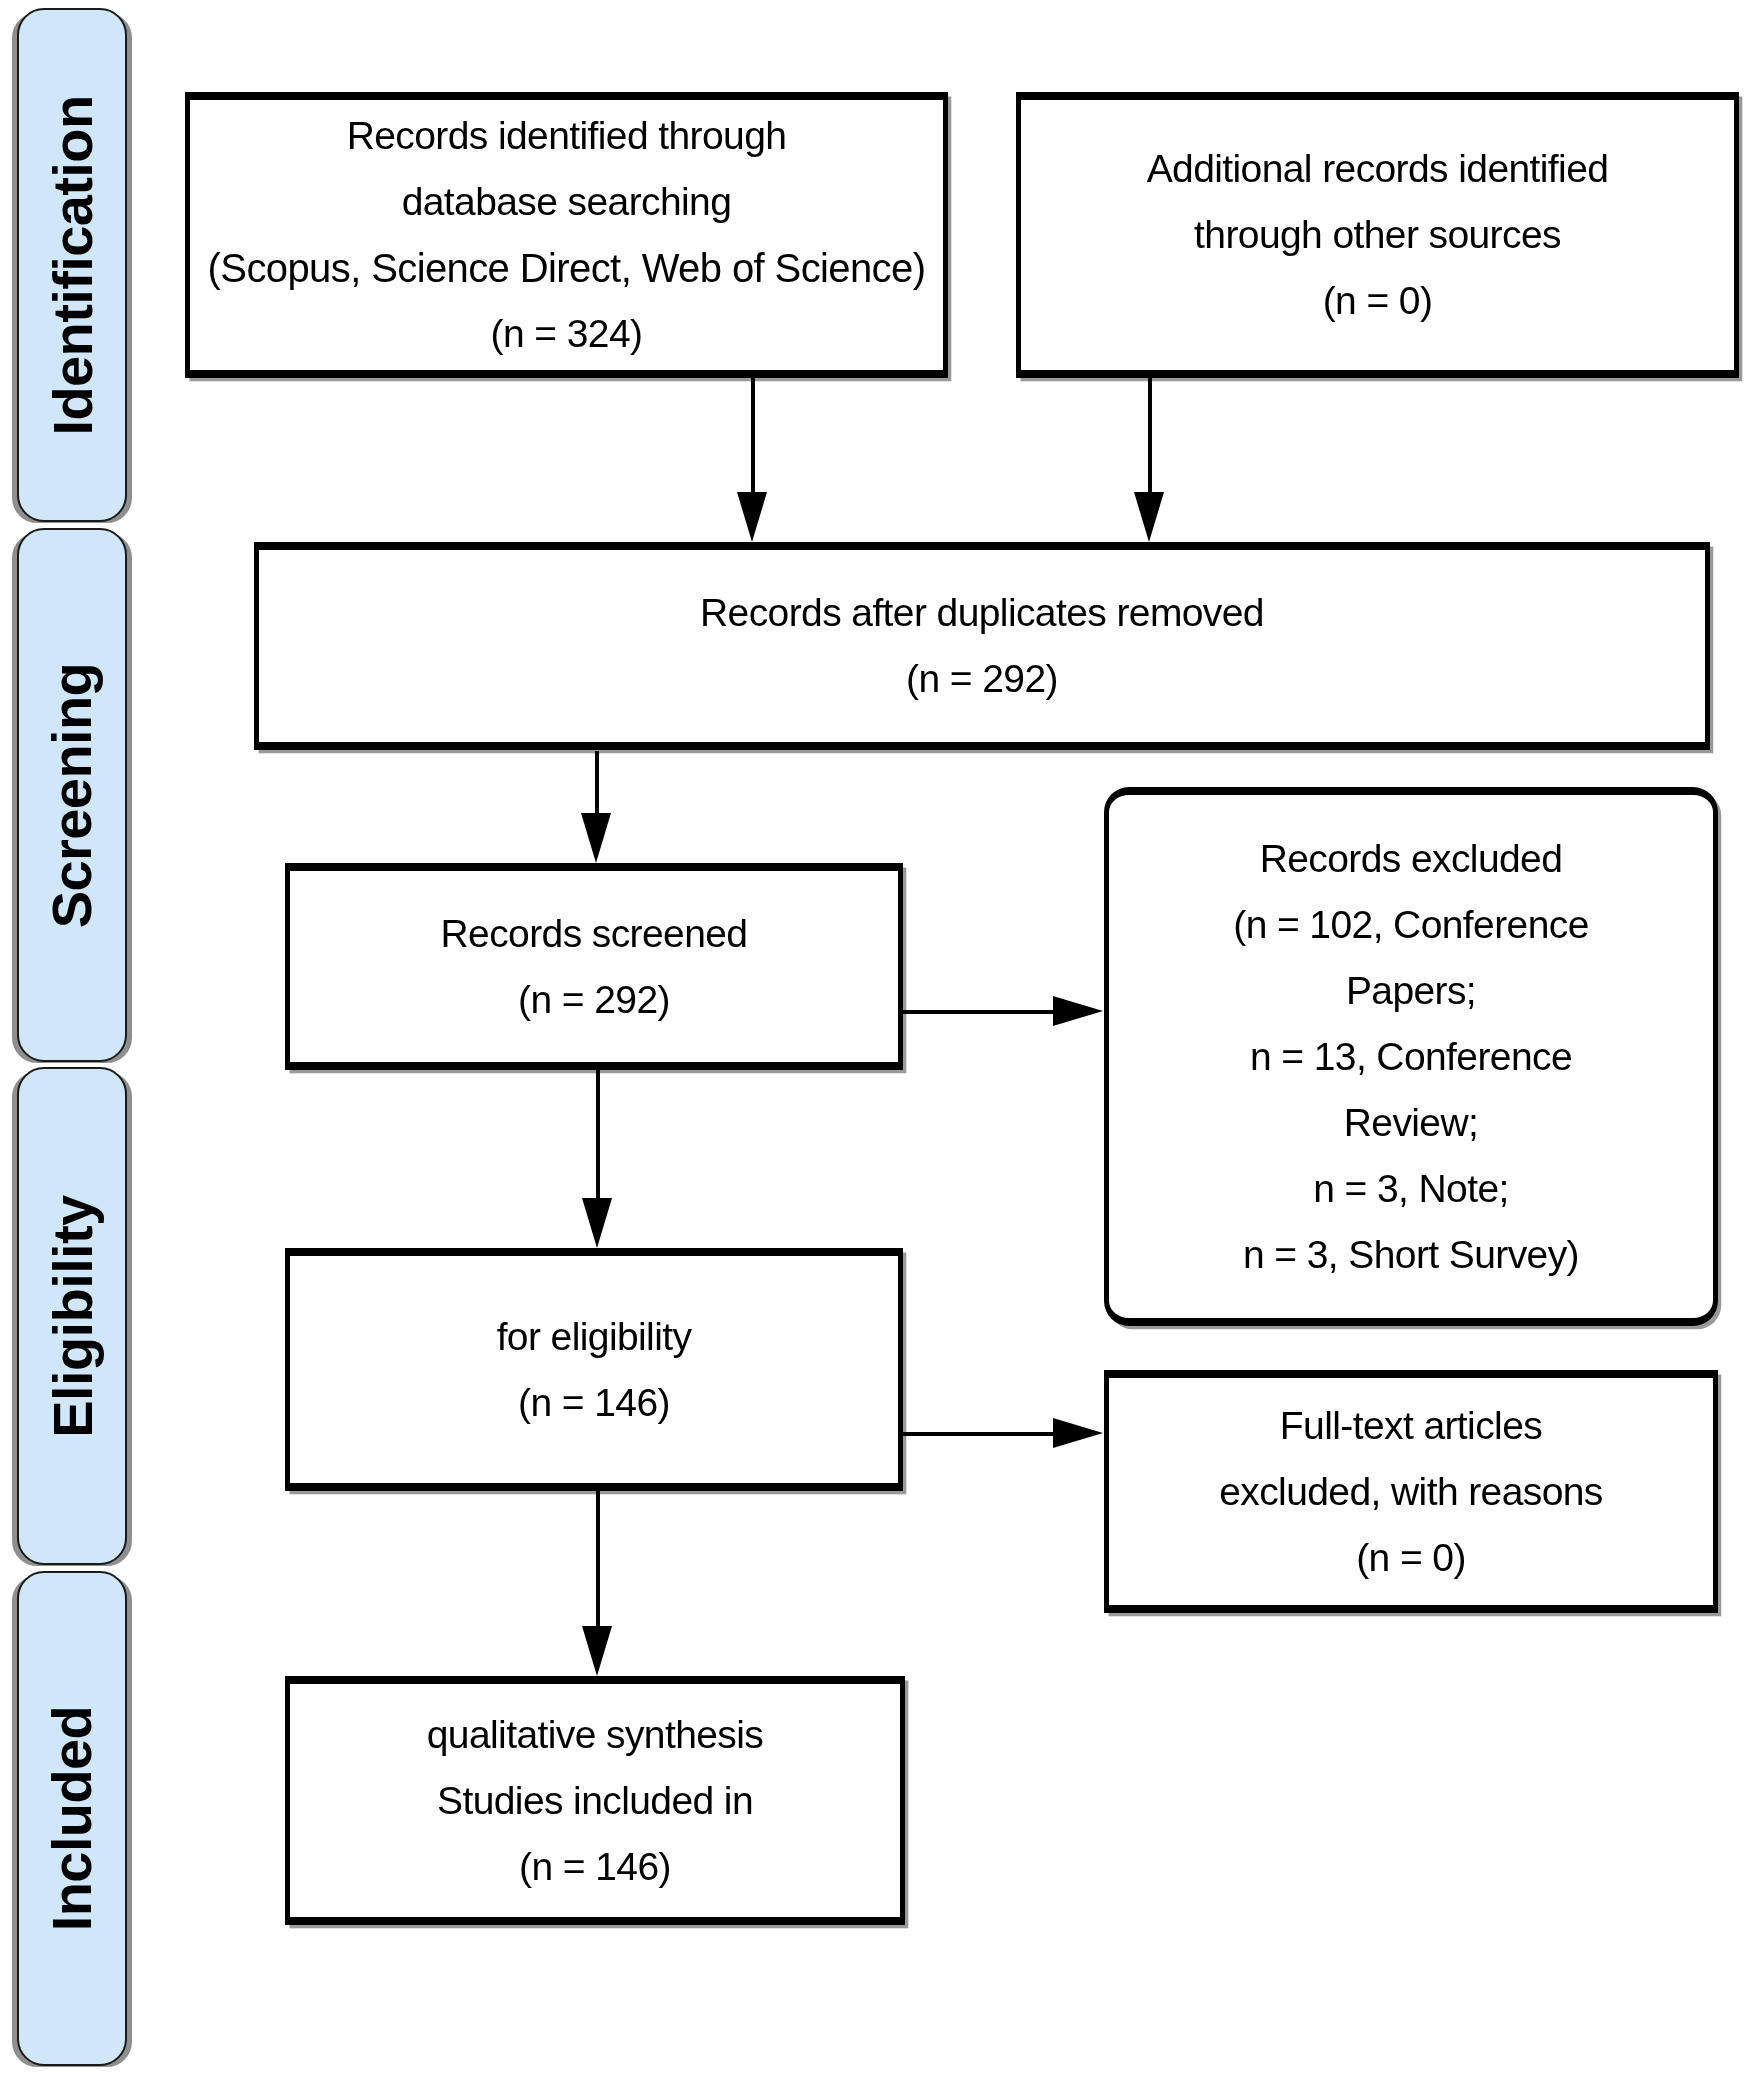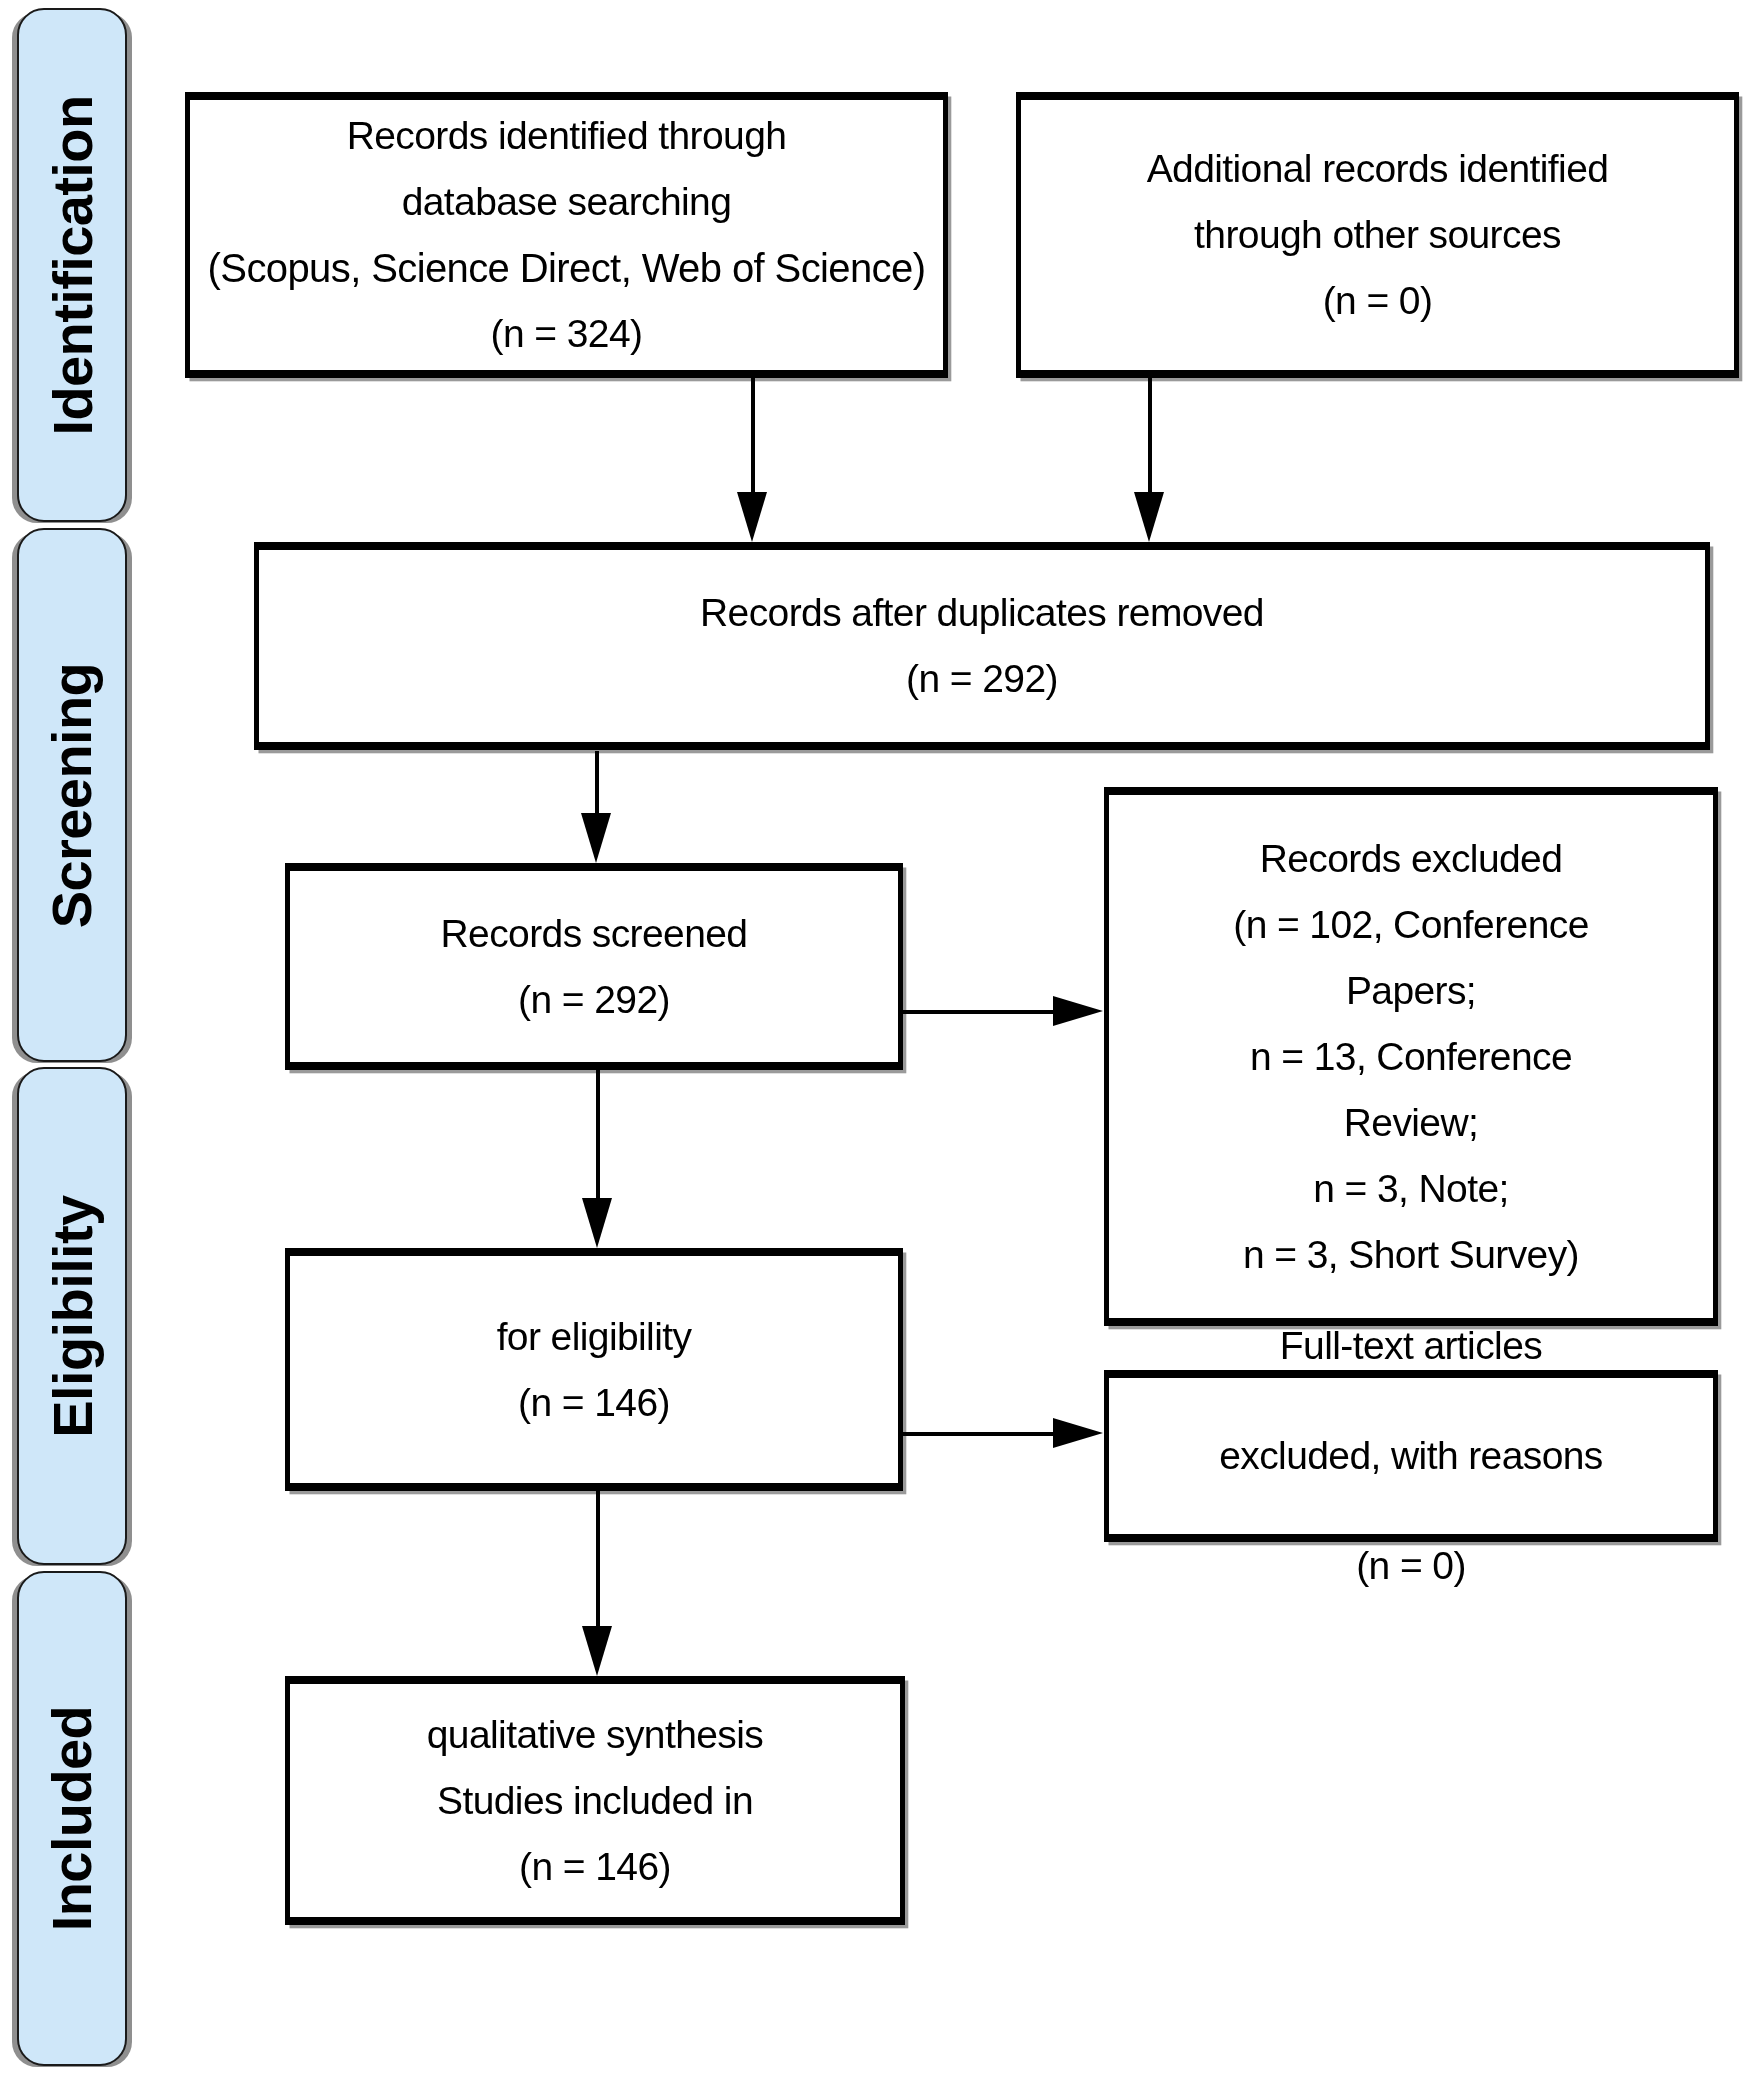--- a/index.html
+++ b/index.html
@@ -140,21 +140,21 @@
   <div class="flowbox" style="left:285px; top:863px; width:618px; height:207px;">
     <div class="line">Records screened</div>
     <div class="line">(n = 292)</div>
   </div>
 
   <div class="harrow" style="left:903px; top:1012px; width:200px;">
     <i class="shaft"></i>
     <i class="head"></i>
   </div>
 
-  <div class="flowbox" style="left:1104px; top:787px; width:614px; height:539px;">
+  <div class="flowbox" style="left:1104px; top:787px; width:614px; height:539px;border-radius:25px;">
     <div class="line">Records excluded</div>
     <div class="line">(n = 102, Conference</div>
     <div class="line">Papers;</div>
     <div class="line">n = 13, Conference</div>
     <div class="line">Review;</div>
     <div class="line">n = 3, Note;</div>
     <div class="line">n = 3, Short Survey)</div>
   </div>
 
   <div class="varrow" style="left:598px; top:1070px; height:178px;">
@@ -165,21 +165,21 @@
   <div class="flowbox" style="left:285px; top:1248px; width:618px; height:243px;">
     <div class="line">for eligibility</div>
     <div class="line">(n = 146)</div>
   </div>
 
   <div class="harrow" style="left:903px; top:1434px; width:200px;">
     <i class="shaft"></i>
     <i class="head"></i>
   </div>
 
-  <div class="flowbox" style="left:1104px; top:1370px; width:614px; height:172px;gap:44px;">
+  <div class="flowbox" style="left:1104px; top:1370px; width:614px; height:243px;">
     <div class="line">Full-text articles</div>
     <div class="line">excluded, with reasons</div>
     <div class="line">(n = 0)</div>
   </div>
 
   <div class="varrow" style="left:598px; top:1491px; height:185px;">
     <i class="shaft"></i>
     <i class="head"></i>
   </div>
 

